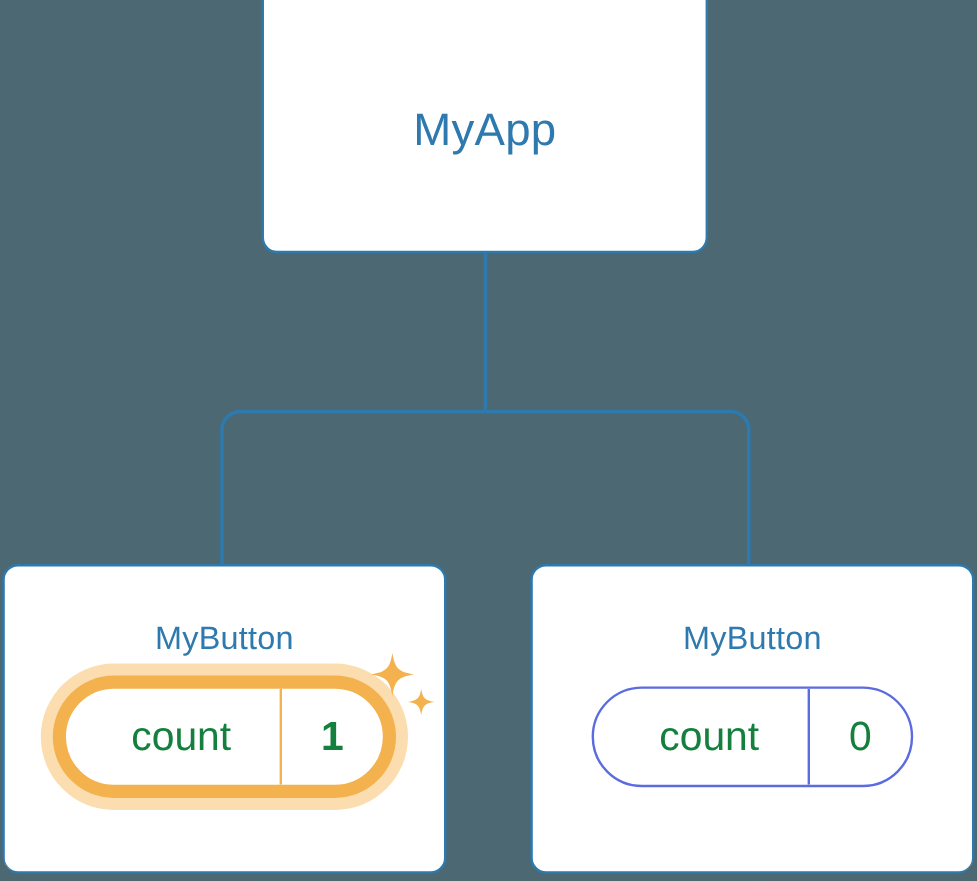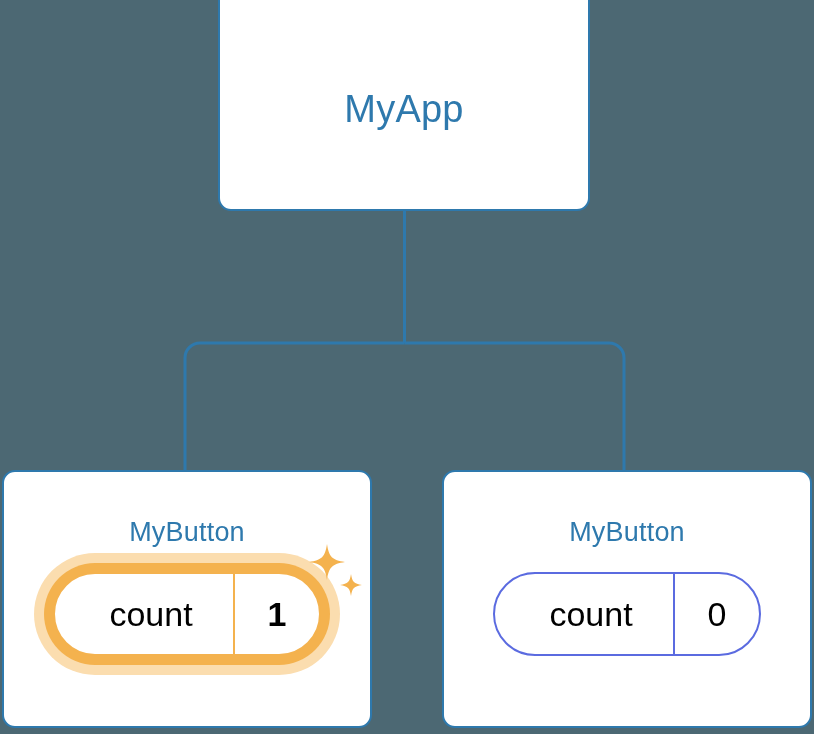--- a/index.html
+++ b/index.html
@@ -7,20 +7,21 @@
     padding: 0;
     background: #4C6873;
   }
   #stage {
     position: relative;
     width: 814px;
     height: 734px;
     background: #4C6873;
     overflow: hidden;
     font-family: "Liberation Sans", "DejaVu Sans", sans-serif;
+    border-radius: 29px;
   }
 
   
   #connectors {
     position: absolute;
     left: 0; top: 0;
     width: 814px; height: 734px;
     pointer-events: none;
   }
 
@@ -93,21 +94,21 @@
     background: #FFFFFF;
     box-sizing: border-box;
     overflow: hidden;
   }
 
   .pill-key,
   .pill-val {
     display: flex;
     align-items: center;
     justify-content: center;
-    color: #000000;
+    color: #15803d;
     font-size: 34px;
     box-sizing: border-box;
   }
 
   .pill-key {
     width: 178px;
     padding-left: 14px;
   }
 
   .pill-val {

